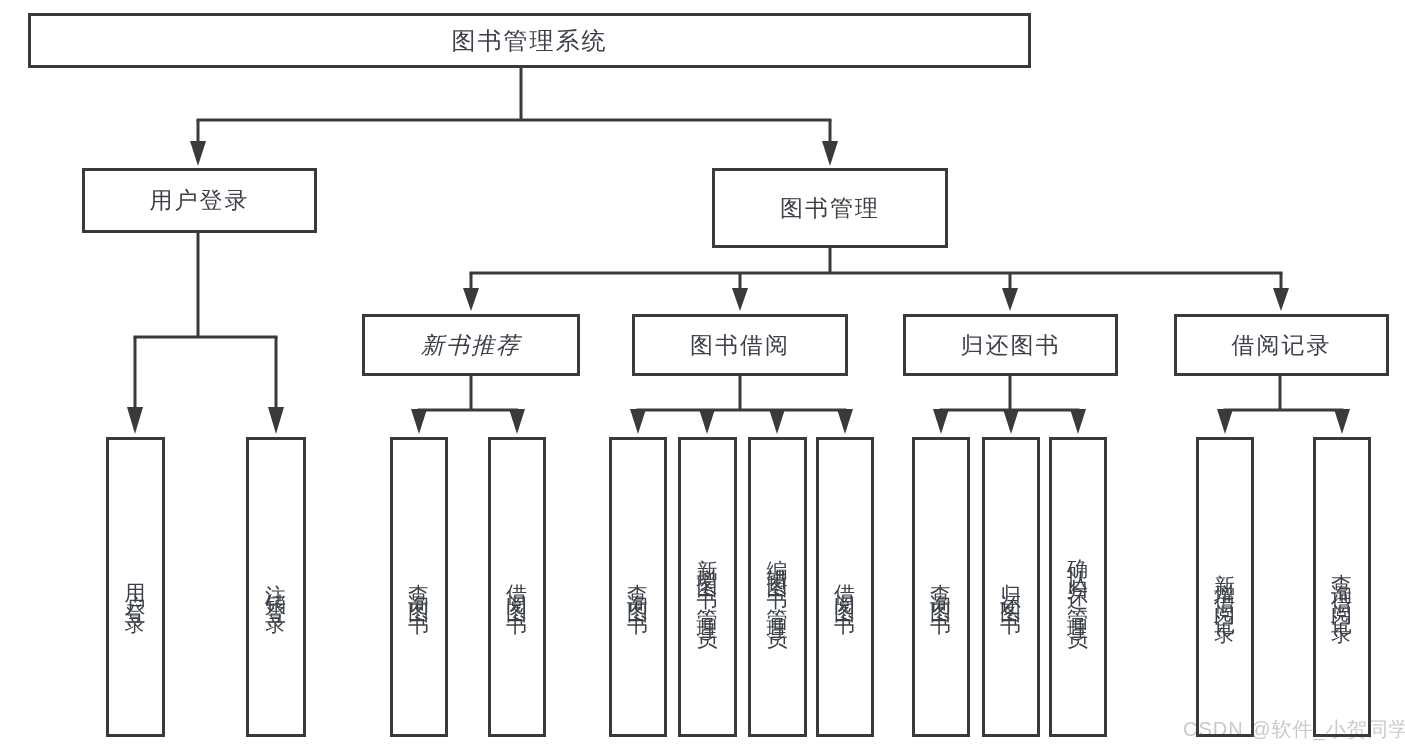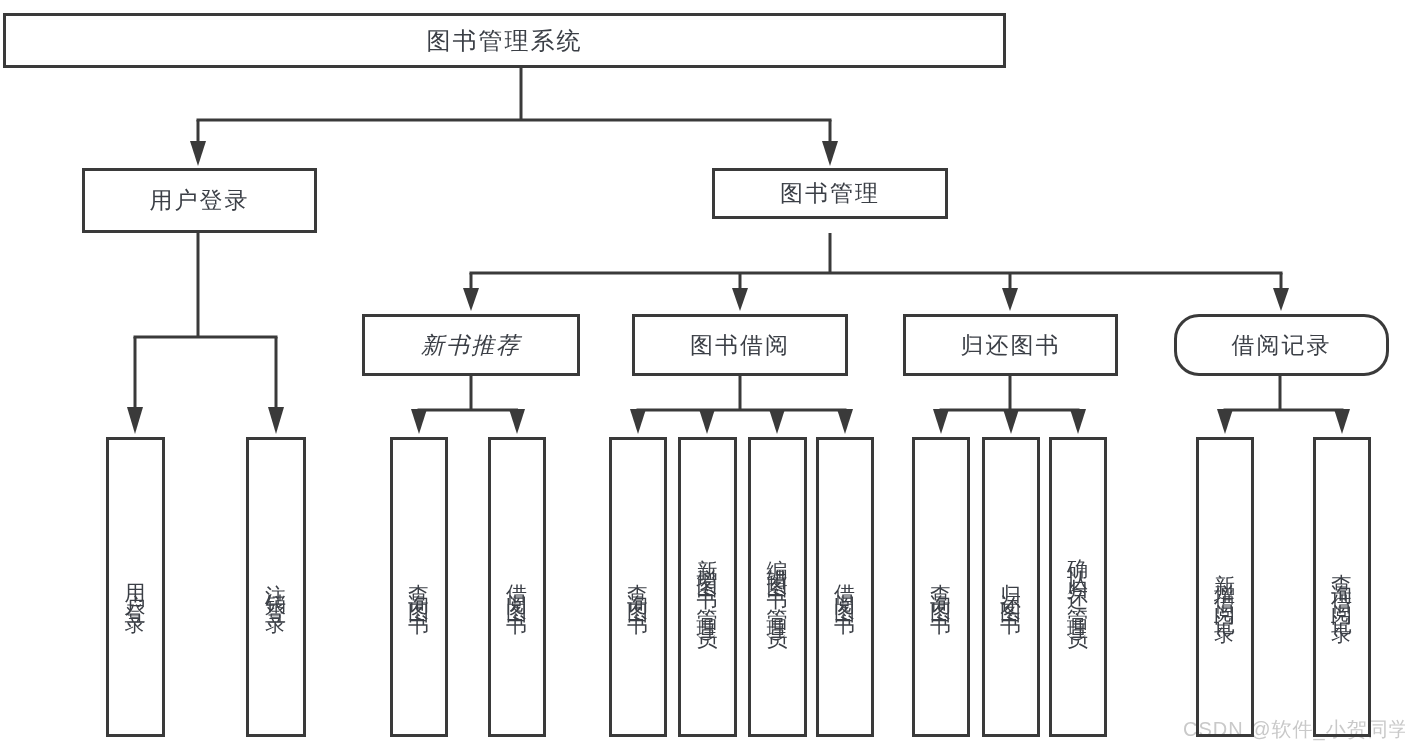--- a/index.html
+++ b/index.html
@@ -128,29 +128,29 @@
 
       <polygon points="933,409 949,409 941,434"></polygon>
       <polygon points="1003,409 1019,409 1011,434"></polygon>
       <polygon points="1070,409 1086,409 1078,434"></polygon>
 
       <polygon points="1217,409 1233,409 1225,434"></polygon>
       <polygon points="1334,409 1350,409 1342,434"></polygon>
     </g>
   </svg>
 
-  <div class="node root" style="left:3px; top:13px; width:1003px; height:55px;">图书管理系统</div>
+  <div class="node root" style="left:28px; top:13px; width:1003px; height:55px;">图书管理系统</div>
 
   <div class="node" style="left:82px; top:168px; width:235px; height:65px;">用户登录</div>
-  <div class="node" style="left:712px; top:168px; width:236px; height:51px;">图书管理</div>
+  <div class="node" style="left:712px; top:168px; width:236px; height:80px;">图书管理</div>
 
   <div class="node" style="left:362px; top:314px; width:218px; height:62px;font-style:italic;">新书推荐</div>
   <div class="node" style="left:632px; top:314px; width:216px; height:62px;">图书借阅</div>
   <div class="node" style="left:903px; top:314px; width:215px; height:62px;">归还图书</div>
-  <div class="node" style="left:1174px; top:314px; width:215px; height:62px;border-radius:25px;">借阅记录</div>
+  <div class="node" style="left:1174px; top:314px; width:215px; height:62px;">借阅记录</div>
 
   <div class="leaf" style="left:106px; width:59px;">
     <span>用户登录</span>
   </div>
   <div class="leaf" style="left:246px; width:60px;">
     <span>注销登录</span>
   </div>
 
   <div class="leaf" style="left:390px; width:58px;">
     <span>查询图书</span>

